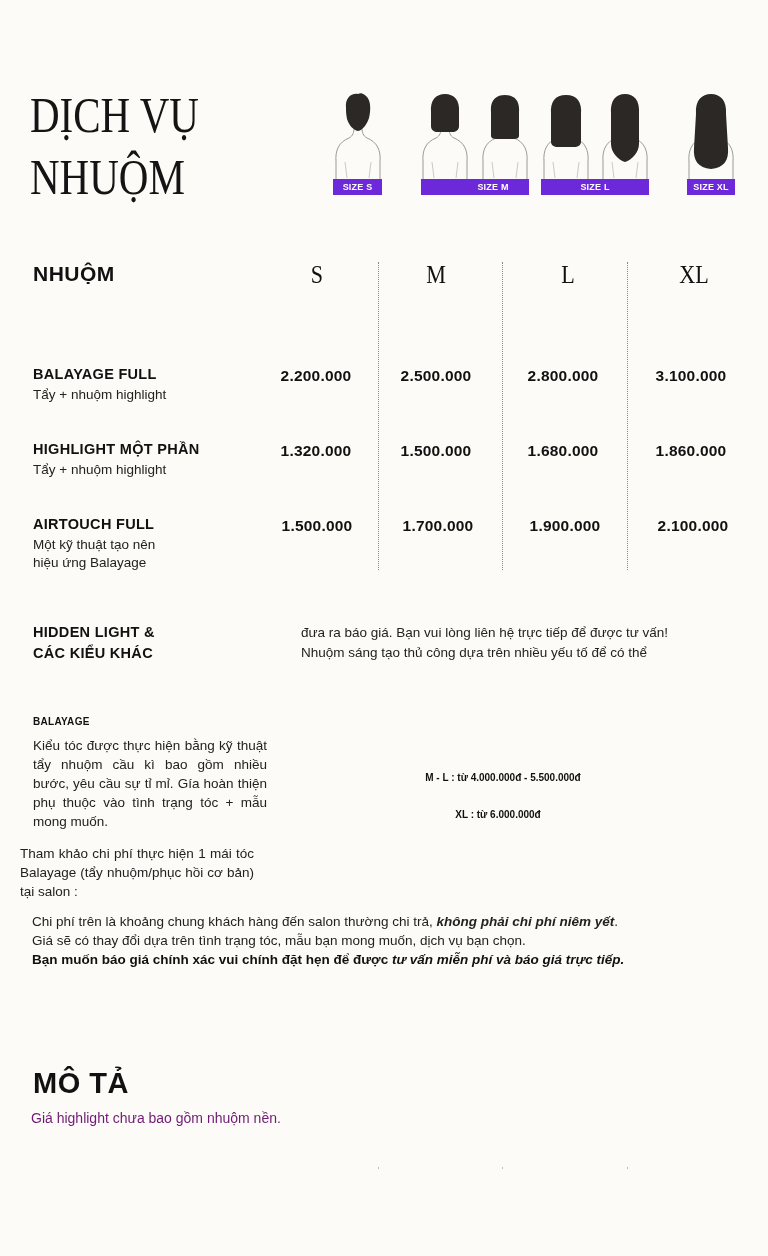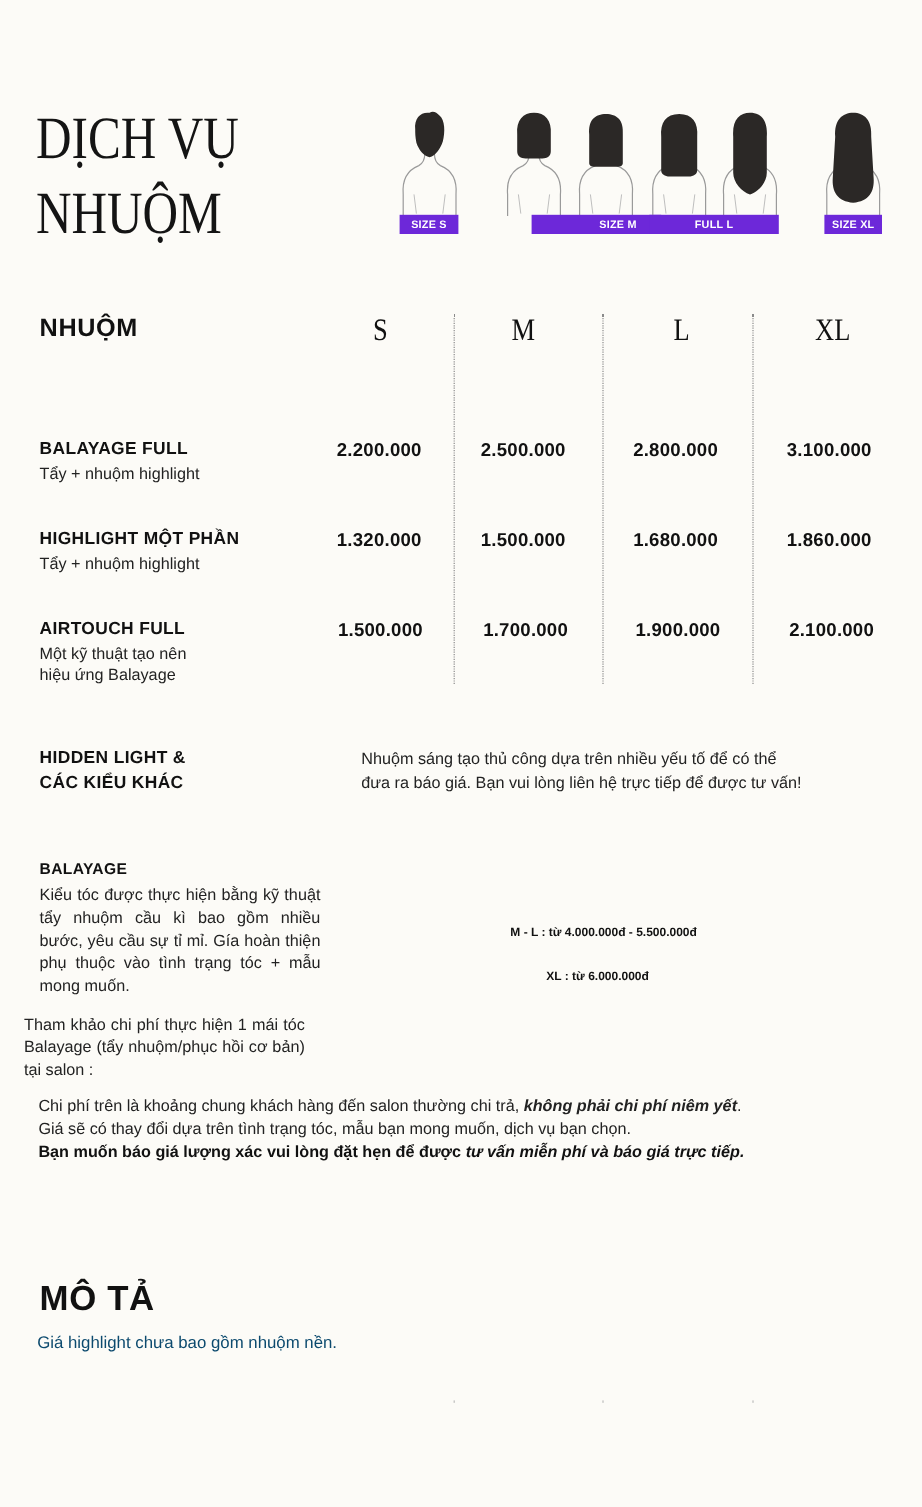--- a/index.html
+++ b/index.html
@@ -21,30 +21,30 @@
 
   .divider { position: absolute; width: 0; border-left: 1.5px dotted #8a8a8a; }
 
   .svc-name { font-size: 14.5px; font-weight: 700; letter-spacing: 0.3px; }
   .svc-desc { font-size: 13.5px; line-height: 18px; color: #222; }
   .price { font-size: 15.5px; font-weight: 700; width: 110px; text-align: center; letter-spacing: 0.2px; }
 
   .hidden-title { font-size: 14.5px; font-weight: 700; line-height: 21px; letter-spacing: 0.3px; }
   .hidden-desc { font-size: 13.5px; line-height: 20px; color: #222; width: 420px; }
 
-  .bal-title { font-size: 13px; font-weight: 700; letter-spacing: 0.3px; }
+  .bal-title { font-size: 10px; font-weight: 700; letter-spacing: 0.3px; }
   .bal-desc { font-size: 13.5px; line-height: 19px; color: #222; width: 234px; text-align: justify; }
   .bal-price { font-size: 10px; font-weight: 700; text-align: center; width: 340px; }
 
   .note { font-size: 13.5px; line-height: 19px; color: #222; }
   .note b i, .note i b { font-weight: 700; font-style: italic; }
   .note-strong { font-weight: 700; color: #111; }
 
   .desc-title { font-size: 29px; font-weight: 700; letter-spacing: 0.5px; }
-  .desc-text { font-size: 14px; line-height: 20px; color: #0c4a6e; }
+  .desc-text { font-size: 14px; line-height: 20px; color: #701a75; }
 
   .dot { position: absolute; width: 1px; height: 2px; background: #bbb; }
 </style>
 </head>
 <body>
 
 <div class="abs title" style="left:30px; top:86px;">
   <div>DỊCH VỤ</div>
   <div style="margin-top:4px;">NHUỘM</div>
 </div>
@@ -67,37 +67,37 @@
       <path d="M11 20 C10 8 16 2 25 2 C34 2 40 8 39 20 L39 34 C39 38 36 40 32 40 L18 40 C14 40 11 38 11 34 Z" fill="#2b2826"></path>
     </svg>
   </div>
   <div class="fig" style="left:480px; top:92px;">
     <svg width="50" height="90" viewBox="0 0 50 90">
       <path d="M3 88 L3 70 C2 58 6 50 16 46 C20 44 21 40 21 36 L29 36 C29 40 30 44 34 46 C44 50 48 58 47 70 L47 88" fill="none" stroke="#9a9a9a" stroke-width="1"></path>
       <path d="M12 70 L14 86 M38 70 L36 86" stroke="#bbb" stroke-width="0.8" fill="none"></path>
       <path d="M11 20 C10 8 16 3 25 3 C34 3 40 8 39 20 L39 44 C39 46 37 47 34 47 L16 47 C13 47 11 46 11 44 Z" fill="#2b2826"></path>
     </svg>
   </div>
-  <div class="size-label" style="left:443px; top:179px; width:108px;padding-left:36px;">SIZE M</div>
+  <div class="size-label" style="left:421px; top:179px; width:108px;padding-left:36px;">SIZE M</div>
 
   <div class="fig" style="left:541px; top:92px;">
     <svg width="50" height="90" viewBox="0 0 50 90">
       <path d="M3 88 L3 70 C2 58 6 50 16 46 C20 44 21 40 21 36 L29 36 C29 40 30 44 34 46 C44 50 48 58 47 70 L47 88" fill="none" stroke="#9a9a9a" stroke-width="1"></path>
       <path d="M12 70 L14 86 M38 70 L36 86" stroke="#bbb" stroke-width="0.8" fill="none"></path>
       <path d="M10 22 C9 10 14 3 25 3 C36 3 41 10 40 22 L40 50 C40 53 37 55 33 55 L17 55 C13 55 10 53 10 50 Z" fill="#2b2826"></path>
     </svg>
   </div>
   <div class="fig" style="left:600px; top:92px;">
     <svg width="50" height="90" viewBox="0 0 50 90">
       <path d="M3 88 L3 70 C2 58 6 50 16 46 C20 44 21 40 21 36 L29 36 C29 40 30 44 34 46 C44 50 48 58 47 70 L47 88" fill="none" stroke="#9a9a9a" stroke-width="1"></path>
       <path d="M12 70 L14 86 M38 70 L36 86" stroke="#bbb" stroke-width="0.8" fill="none"></path>
       <path d="M11 22 C10 8 16 2 25 2 C34 2 40 8 39 22 L39 52 C39 60 32 68 25 70 C18 68 11 60 11 52 Z" fill="#2b2826"></path>
     </svg>
   </div>
-  <div class="size-label" style="left:541px; top:179px; width:108px;">FULL L</div>
+  <div class="size-label" style="left:541px; top:179px; width:108px;">SIZE L</div>
 
   <div class="fig" style="left:686px; top:92px;">
     <svg width="50" height="90" viewBox="0 0 50 90">
       <path d="M3 88 L3 70 C2 58 6 50 16 46 C20 44 21 40 21 36 L29 36 C29 40 30 44 34 46 C44 50 48 58 47 70 L47 88" fill="none" stroke="#9a9a9a" stroke-width="1"></path>
       <path d="M10 22 C9 8 16 2 25 2 C34 2 41 8 40 22 L42 56 C43 68 38 76 25 77 C12 76 7 68 8 56 Z" fill="#2b2826"></path>
     </svg>
   </div>
   <div class="size-label" style="left:687px; top:179px; width:48px;">SIZE XL</div>
 </div>
 
@@ -138,37 +138,37 @@
   <div class="abs price" style="left:510px; top:517px;">1.900.000</div>
   <div class="abs price" style="left:638px; top:517px;">2.100.000</div>
 </div>
 
 <div>
   <div class="abs hidden-title" style="left:33px; top:622px;">
     <div>HIDDEN LIGHT &amp;</div>
     <div>CÁC KIỂU KHÁC</div>
   </div>
   <div class="abs hidden-desc" style="left:301px; top:623px;">
+    <div>đưa ra báo giá. Bạn vui lòng liên hệ trực tiếp để được tư vấn!</div>
     <div>Nhuộm sáng tạo thủ công dựa trên nhiều yếu tố để có thể</div>
-    <div>đưa ra báo giá. Bạn vui lòng liên hệ trực tiếp để được tư vấn!</div>
   </div>
 </div>
 
 <div>
   <div class="abs bal-title" style="left:33px; top:716px;">BALAYAGE</div>
   <div class="abs bal-desc" style="left:33px; top:736px;">Kiểu tóc được thực hiện bằng kỹ thuật tẩy nhuộm cầu kì bao gồm nhiều bước, yêu cầu sự tỉ mỉ. Gía hoàn thiện phụ thuộc vào tình trạng tóc + mẫu mong muốn.</div>
   <div class="abs bal-desc" style="left:20px; top:844px;">Tham khảo chi phí thực hiện 1 mái tóc Balayage (tẩy nhuộm/phục hồi cơ bản) tại salon :</div>
   <div class="abs bal-price" style="left:333px; top:772px;">M - L : từ 4.000.000đ - 5.500.000đ</div>
   <div class="abs bal-price" style="left:328px; top:809px;">XL : từ 6.000.000đ</div>
 </div>
 
 <div class="abs note" style="left:32px; top:912px; width:720px;">
   <div><span>Chi phí trên là khoảng chung khách hàng đến salon thường chi trả, </span><b><i>không phải chi phí niêm yết</i></b><span>.</span></div>
   <div>Giá sẽ có thay đổi dựa trên tình trạng tóc, mẫu bạn mong muốn, dịch vụ bạn chọn.</div>
-  <div class="note-strong"><span>Bạn muốn báo giá lượng xác vui lòng đặt hẹn để được </span><i>tư vấn miễn phí và báo giá trực tiếp.</i></div>
+  <div class="note-strong"><span>Bạn muốn báo giá chính xác vui chính đặt hẹn để được </span><i>tư vấn miễn phí và báo giá trực tiếp.</i></div>
 </div>
 
 <div class="abs desc-title" style="left:33px; top:1067px;">MÔ TẢ</div>
 <div class="abs desc-text" style="left:31px; top:1108px;">
   <div>Giá highlight chưa bao gồm nhuộm nền.</div>
 </div>
 
 <div class="dot" style="left:378px; top:1167px;"></div>
 <div class="dot" style="left:502px; top:1167px;"></div>
 <div class="dot" style="left:627px; top:1167px;"></div>

